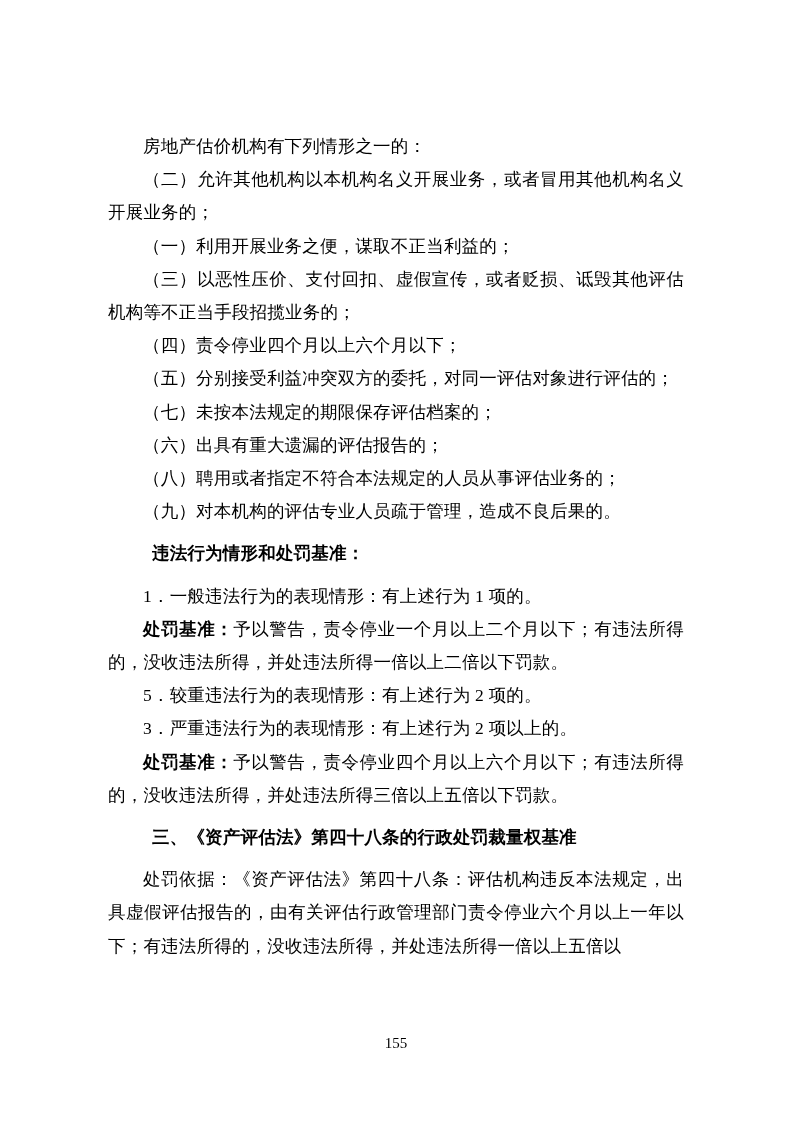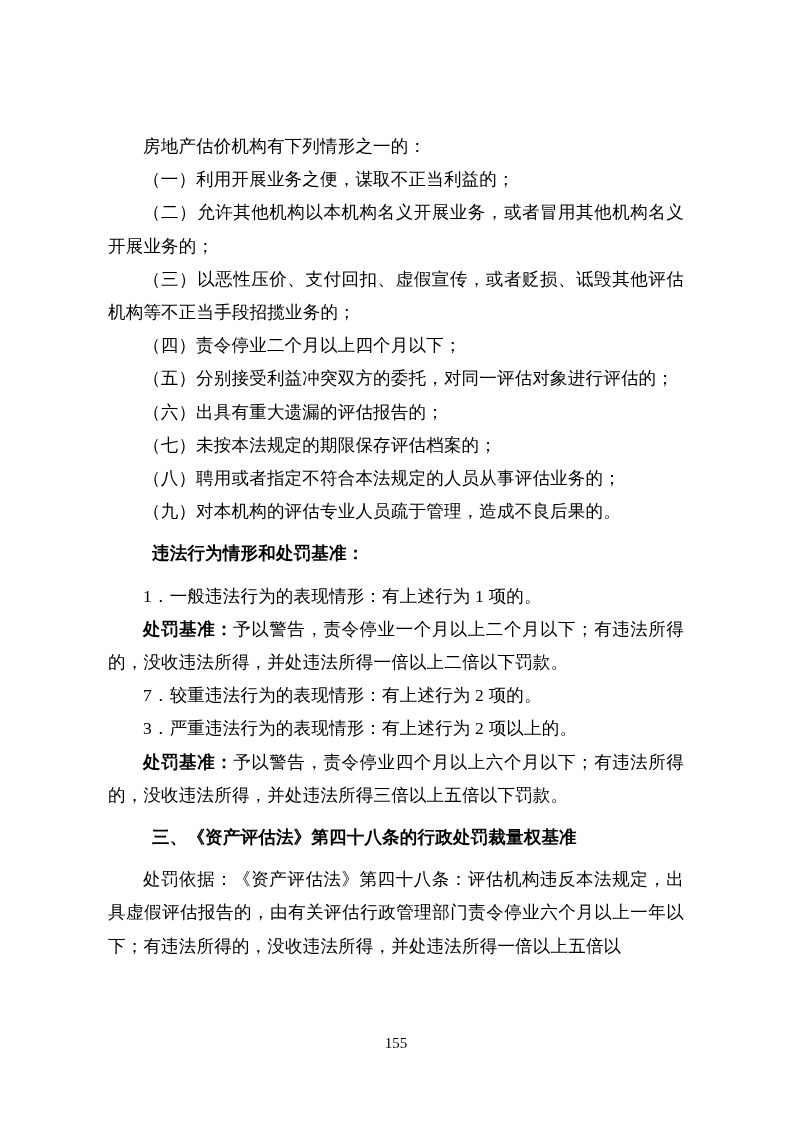--- a/index.html
+++ b/index.html
@@ -55,45 +55,45 @@
   }
 </style>
 </head>
 <body>
 
 <div class="page">
   <div class="body-text">
 
     <p class="para">房地产估价机构有下列情形之一的：</p>
 
+    <p class="para">（二）允许其他机构以本机构名义开展业务，或者冒用其他机构名义开展业务的；</p>
+
     <p class="para">（一）利用开展业务之便，谋取不正当利益的；</p>
-
-    <p class="para">（二）允许其他机构以本机构名义开展业务，或者冒用其他机构名义开展业务的；</p>
 
     <p class="para">（三）以恶性压价、支付回扣、虚假宣传，或者贬损、诋毁其他评估机构等不正当手段招揽业务的；</p>
 
-    <p class="para">（四）责令停业二个月以上四个月以下；</p>
+    <p class="para">（四）责令停业四个月以上六个月以下；</p>
 
     <p class="para">（五）分别接受利益冲突双方的委托，对同一评估对象进行评估的；</p>
 
+    <p class="para">（七）未按本法规定的期限保存评估档案的；</p>
+
     <p class="para">（六）出具有重大遗漏的评估报告的；</p>
-
-    <p class="para">（七）未按本法规定的期限保存评估档案的；</p>
 
     <p class="para">（八）聘用或者指定不符合本法规定的人员从事评估业务的；</p>
 
     <p class="para">（九）对本机构的评估专业人员疏于管理，造成不良后果的。</p>
 
     <p class="heading">违法行为情形和处罚基准：</p>
 
     <p class="para">1．一般违法行为的表现情形：有上述行为 1 项的。</p>
 
     <p class="para"><span class="inline-bold">处罚基准：</span><span>予以警告，责令停业一个月以上二个月以下；有违法所得的，没收违法所得，并处违法所得一倍以上二倍以下罚款。</span></p>
 
-    <p class="para">7．较重违法行为的表现情形：有上述行为 2 项的。</p>
+    <p class="para">5．较重违法行为的表现情形：有上述行为 2 项的。</p>
 
 
     <p class="para">3．严重违法行为的表现情形：有上述行为 2 项以上的。</p>
 
     <p class="para"><span class="inline-bold">处罚基准：</span><span>予以警告，责令停业四个月以上六个月以下；有违法所得的，没收违法所得，并处违法所得三倍以上五倍以下罚款。</span></p>
 
     <p class="heading">三、《资产评估法》第四十八条的行政处罚裁量权基准</p>
 
     <p class="para">处罚依据：《资产评估法》第四十八条：评估机构违反本法规定，出具虚假评估报告的，由有关评估行政管理部门责令停业六个月以上一年以下；有违法所得的，没收违法所得，并处违法所得一倍以上五倍以</p>
 

